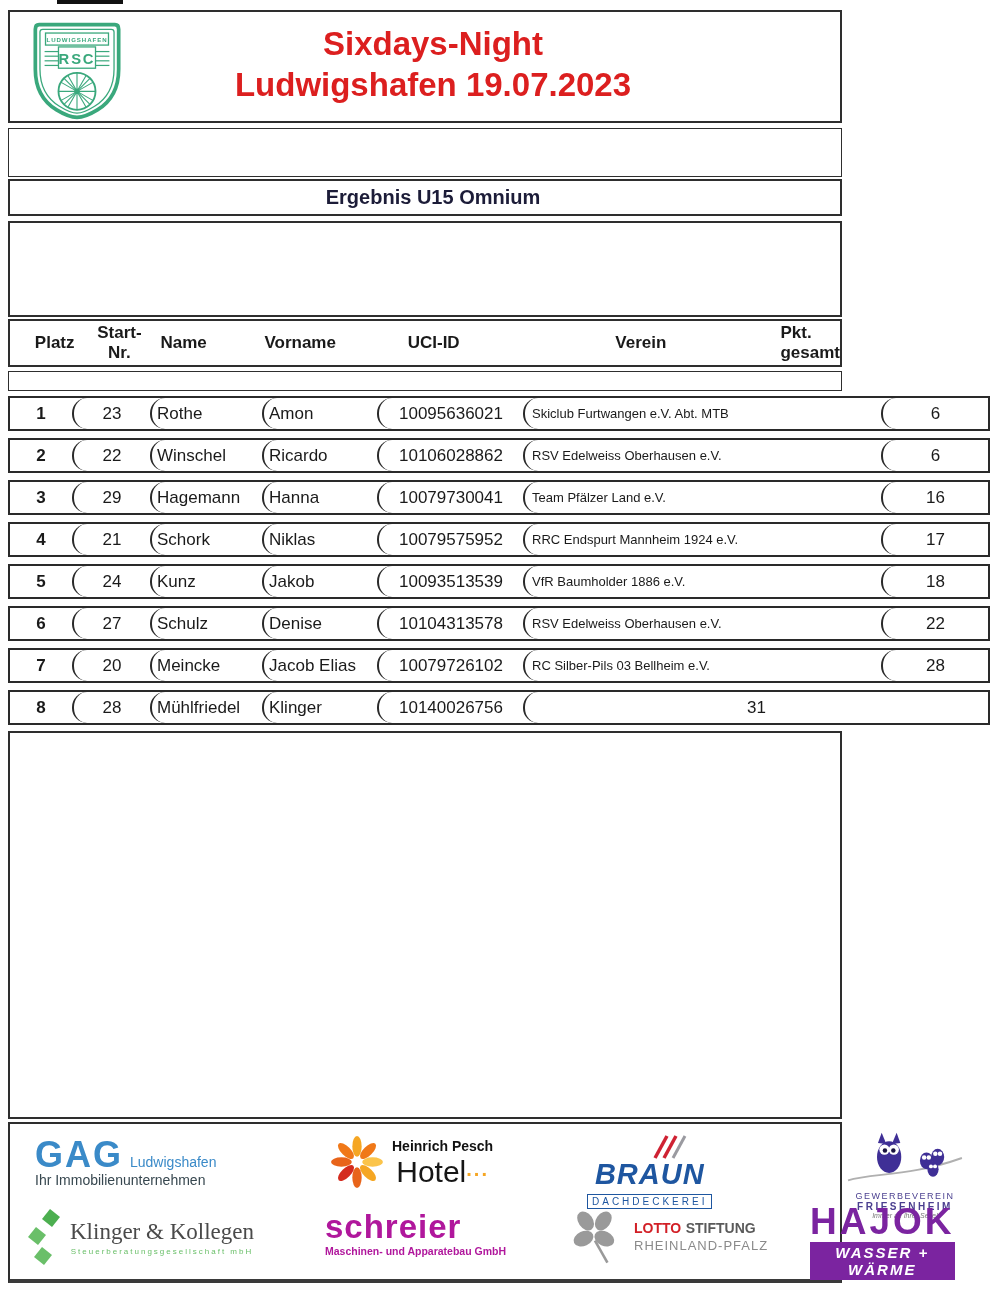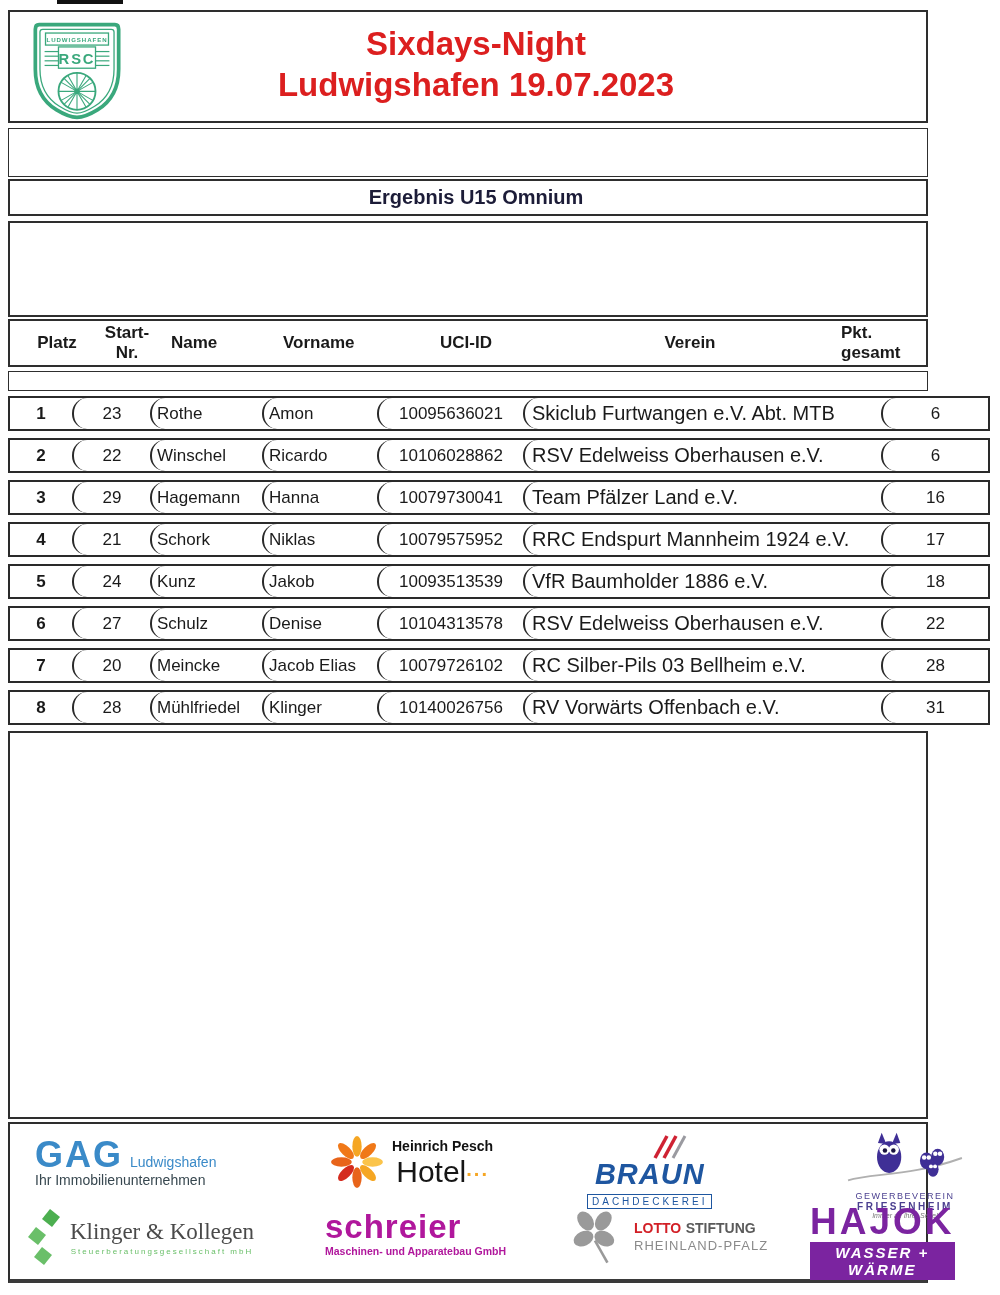--- a/index.html
+++ b/index.html
@@ -1,18 +1,18 @@
 <!DOCTYPE html>
 <html><head>
 <meta charset="utf-8">
 <style>
   html,body{margin:0;padding:0;background:#fff;}
   .page{position:relative;width:1000px;height:1295px;background:#fff;
         font-family:"Liberation Sans",sans-serif;color:#1a1a1a;overflow:hidden;}
-  .box{position:absolute;left:8px;width:920px;background:#fff;
+  .box{position:absolute;left:8px;width:834px;background:#fff;
        border:2px solid #2e2e2e;box-sizing:border-box;padding-left:16px;}
   .topbar{position:absolute;top:0;left:57px;width:66px;height:4px;background:#111;}
 
   
   .header-box{top:10px;height:113px;}
   .club-logo{position:absolute;left:19px;top:9px;}
   .title-wrap{margin-top:11px;text-align:center;color:#dc1f1f;
               font-weight:bold;font-size:33px;line-height:41px;}
   
   .blank1{top:128px;height:49px;border-width:1.5px;}
@@ -30,21 +30,21 @@
   .trow{display:flex;height:35px;border:2px solid #2a2a2a;margin-bottom:7px;
         box-sizing:border-box;background:#fff;font-size:17px;}
   .trow > div{display:flex;align-items:center;box-sizing:border-box;height:100%;}
   .trow > div + div{border-left:2px solid #2a2a2a;border-radius:15px;}
 
   .c-platz{width:62px;justify-content:center;font-weight:bold;}
   .c-start{width:78px;justify-content:center;}
   .c-name{width:112px;padding-left:5px;}
   .c-vorname{width:115px;padding-left:5px;}
   .c-uci{width:146px;justify-content:center;}
-  .c-verein{width:358px;padding-left:7px;font-size:20px;}
+  .c-verein{width:358px;padding-left:7px;font-size:13px;}
   .c-pkt{flex:1;justify-content:center;}
 
   .h-platz{width:62px;justify-content:center;}
   .h-start{width:78px;justify-content:center;text-align:center;line-height:1.15;}
   .h-start span{display:inline-block;width:52px;}
   .h-name{width:112px;padding-left:5px;}
   .h-vorname{width:115px;padding-left:5px;}
   .h-uci{width:146px;justify-content:center;}
   .h-verein{width:302px;justify-content:center;}
   .h-pkt{flex:1;justify-content:center;}
@@ -246,21 +246,20 @@
       <div class="c-verein">RC Silber-Pils 03 Bellheim e.V.</div>
       <div class="c-pkt">28</div>
     </div>
 
     <div class="trow">
       <div class="c-platz">8</div>
       <div class="c-start">28</div>
       <div class="c-name">Mühlfriedel</div>
       <div class="c-vorname">Klinger</div>
       <div class="c-uci">10140026756</div>
-      <div class="c-verein">RV Vorwärts Offenbach e.V.</div>
       <div class="c-pkt">31</div>
     </div>
   </div>
 
   <div class="box bigblank"></div>
 
   <div class="box footer-box">
 
     <div class="sp sp-gag">
       <div>

